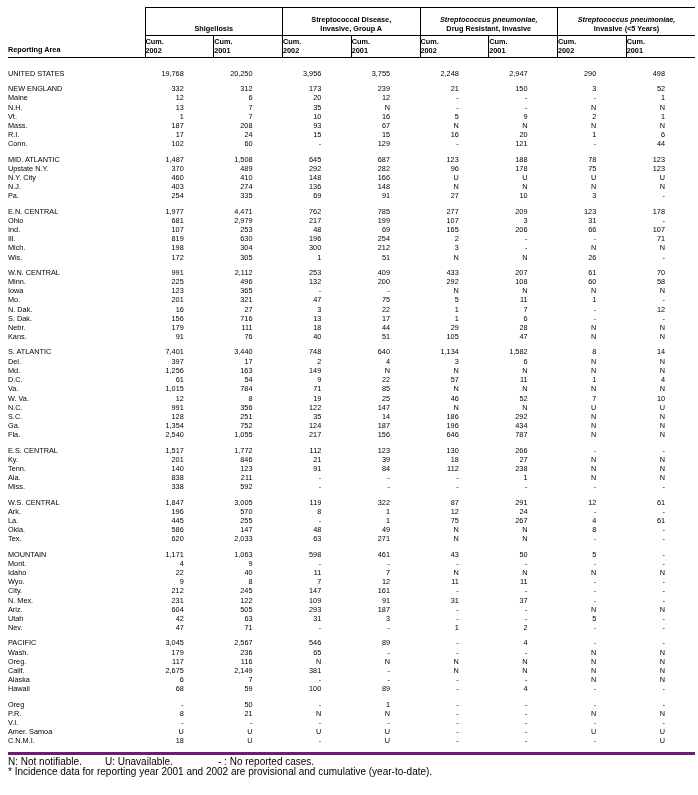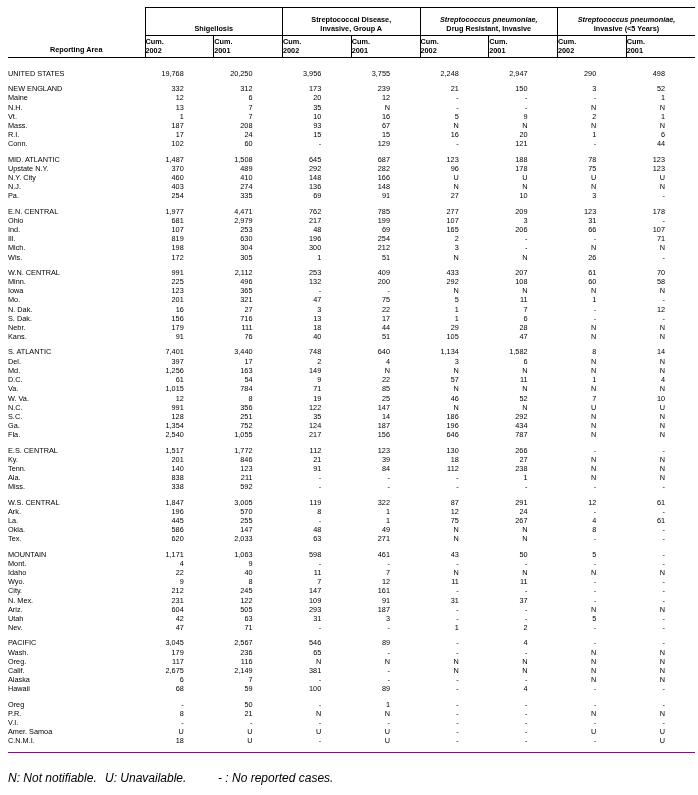--- a/index.html
+++ b/index.html
@@ -42,41 +42,41 @@
   th.grp .l1, th.grp .l2 { display: block; }
   th.grp.sci .l1 { font-style: italic; }
   th.cum {
     border-left: 1px solid #000;
     text-align: left;
     vertical-align: middle;
     height: 21px;
   }
   th.cum .l1, th.cum .l2 { display: block; }
   th.stub {
-    text-align: center;
+    text-align: left;
     vertical-align: bottom;
     padding-bottom: 2px;
   }
   thead tr.cumrow th, thead th.stub { border-bottom: 1px solid #000; }
 
   tbody td {
     font-size: 7.3px;
     line-height: 9.2px;
     height: 9.2px;
     padding: 0 30px 0 0;
     text-align: right;
     white-space: nowrap;
     overflow: hidden;
   }
   tbody td.area { text-align: left; padding: 0; }
   tbody tr.gap td { padding-top: 6px; }
-  tbody tr.last td { border-bottom: 1px solid #701a75; padding-bottom: 6px; }
+  tbody tr.last td { border-bottom: 3px solid #701a75; padding-bottom: 6px; }
   tbody tr.first td { padding-top: 11px; }
 
-  .footnotes { margin-top: 20px; font-size: 12px; line-height: 10.5px; font-style: italic; }
+  .footnotes { margin-top: 2px; font-size: 10px; line-height: 10.5px; }
   .fn-line1 span { display: inline-block; }
   .fn-n { width: 97px; }
   .fn-u { width: 113px; }
 </style>
 </head>
 <body>
 
 <div class="page">
 
 
@@ -885,15 +885,16 @@
           <td class="num">-</td>
           <td class="num">U</td>
         </tr>
       </tbody>
   </table>
 
   <div class="footnotes">
     <div class="fn-line1">
       <span class="fn-n">N: Not notifiable.</span><span class="fn-u">U: Unavailable.</span><span class="fn-dash">- : No reported cases.</span>
     </div>
+    <div class="fn-line2">* Incidence data for reporting year 2001 and 2002 are provisional and cumulative (year-to-date).</div>
   </div>
 
 </div>
 
 </body></html>

